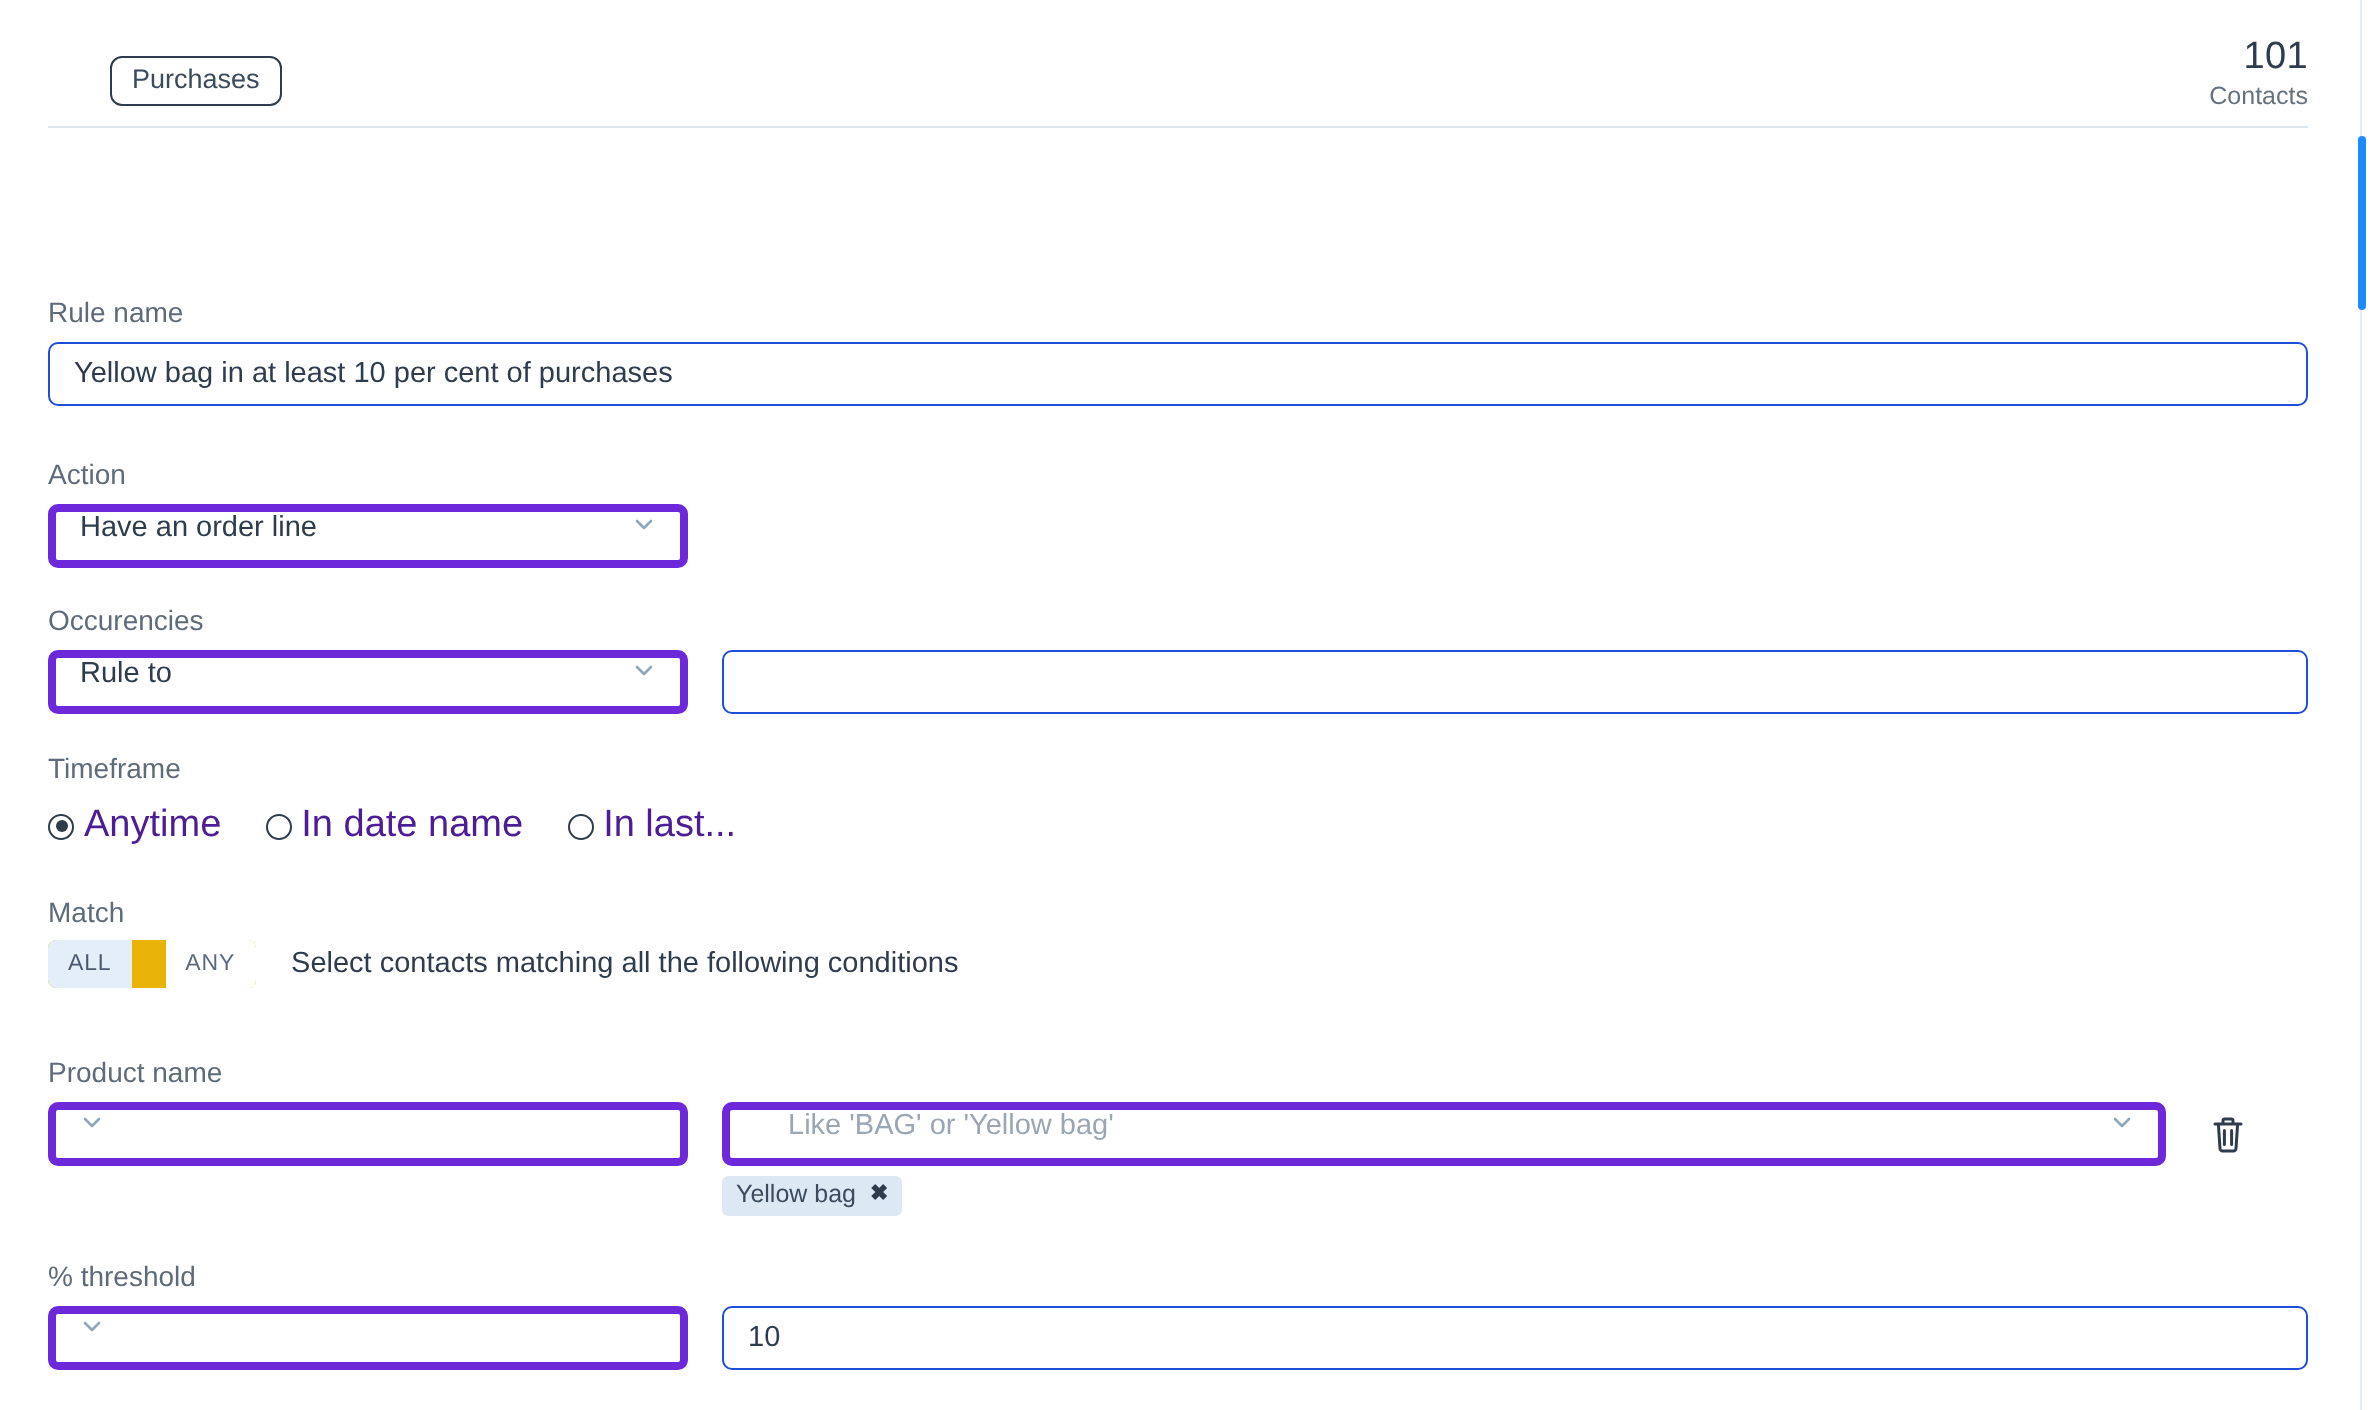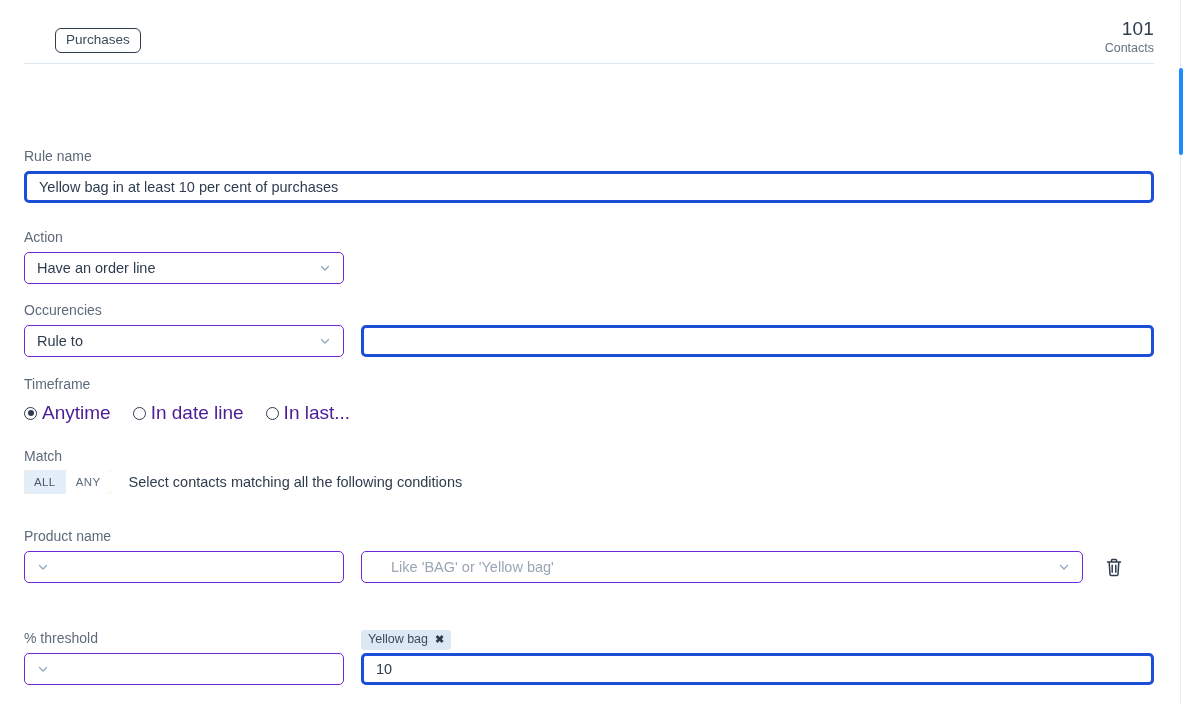--- a/index.html
+++ b/index.html
@@ -68,40 +68,39 @@
     position: absolute;
     font-size: 14px;
     color: #5f6b7a;
     line-height: 18px;
     white-space: nowrap;
   }
 
   .input-box {
     position: absolute;
     background: #fff;
-    border: 3px solid #1d4ed8;
+    border: 1px solid #1d4ed8;
     border-radius: 5px;
     font-size: 14.5px;
     color: #2f3c4e;
     padding: 0 12px;
     display: flex;
     align-items: center;
     line-height: 1;
   }
 
   .select-box {
     position: absolute;
     background: #fff;
-    border: 1px solid #6d28d9;
+    border: 4px solid #6d28d9;
     border-radius: 5px;
     font-size: 14.5px;
     color: #2f3c4e;
     padding: 0 12px;
     display: flex;
-    align-items: center;
     cursor: pointer;
   }
   .select-box .sel-text { flex: 1; }
   .chev {
     width: 12px; height: 12px;
     flex: 0 0 auto;
     color: #8fa6bd;
     display: inline-block;
   }
   .chev svg { display: block; }
@@ -143,20 +142,21 @@
   .match-row {
     position: absolute;
     display: flex;
     align-items: center;
   }
   .seg {
     display: inline-flex;
     border-radius: 4px;
     overflow: hidden;
     background: #eab308;
+    gap: 17px;
   }
   .seg-btn {
     font-size: 11.5px;
     letter-spacing: .4px;
     padding: 6px 10px 6px 10px;
     color: #56637a;
     cursor: pointer;
     line-height: 12px;
     background: #eef4fa;
   }
@@ -173,21 +173,20 @@
   .chip {
     position: absolute;
     display: inline-flex;
     align-items: center;
     background: #dce9f5;
     border-radius: 3px;
     padding: 3px 7px 4px 7px;
     font-size: 12.5px;
     color: #3b4a5c;
     line-height: 13px;
-    margin-top: 42px;
   }
   .chip-x {
     margin-left: 7px;
     font-size: 11px;
     color: #2f3c4e;
     cursor: pointer;
     font-weight: bold;
     line-height: 11px;
   }
 
@@ -257,21 +256,21 @@
     <div class="input-box" style="left:337px; top:325px; width:793px; height:32px;" title=""></div>
 
     <div class="field-label" style="left:0; top:375px;">Timeframe</div>
     <div class="radio-row" style="left:0; top:402px;">
       <div class="radio-item checked">
         <span class="radio-mark"></span>
         <span>Anytime</span>
       </div>
       <div class="radio-item">
         <span class="radio-mark"></span>
-        <span>In date line</span>
+        <span>In date name</span>
       </div>
       <div class="radio-item">
         <span class="radio-mark"></span>
         <span>In last...</span>
       </div>
     </div>
 
     <div class="field-label" style="left:0; top:447px;">Match</div>
     <div class="match-row" style="left:0; top:470px;">
       <div class="seg">

